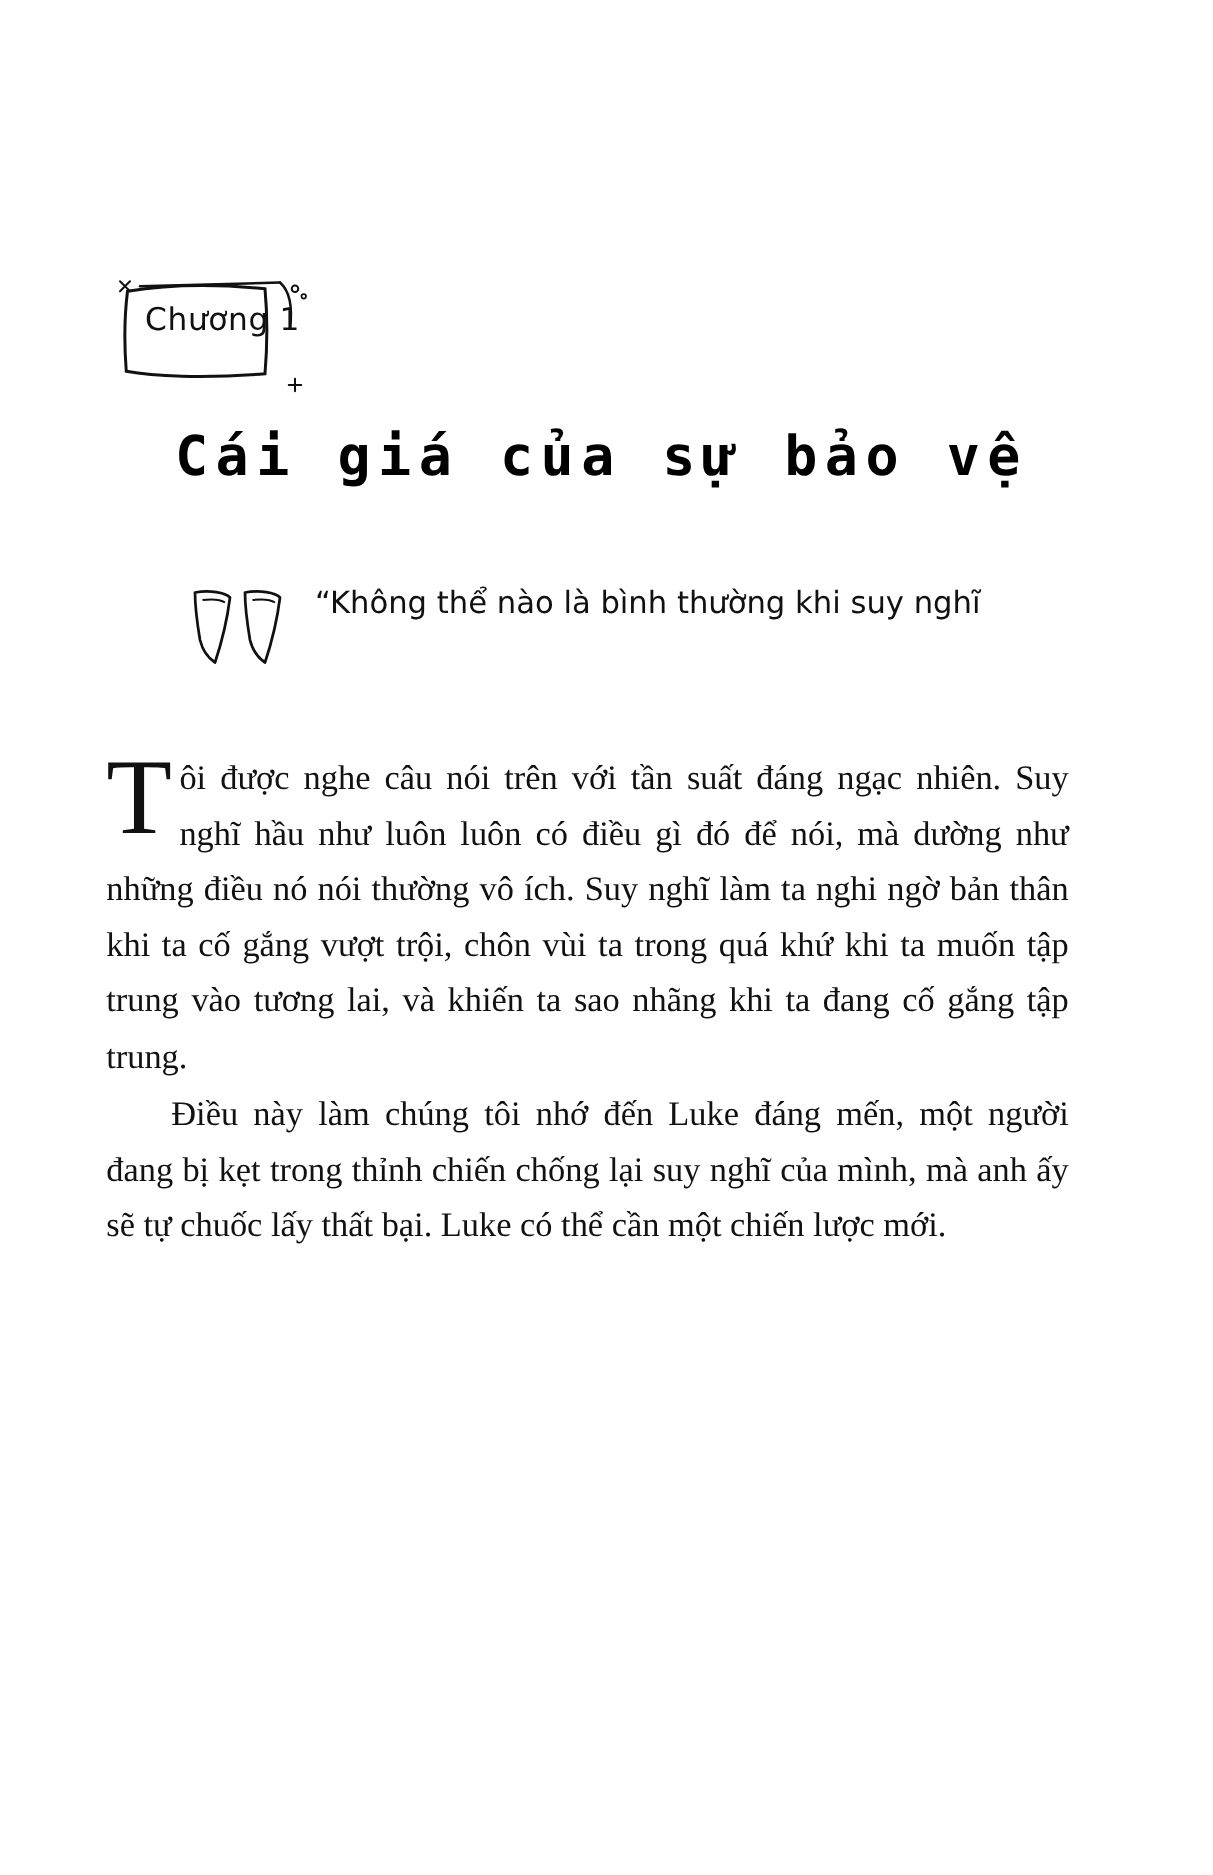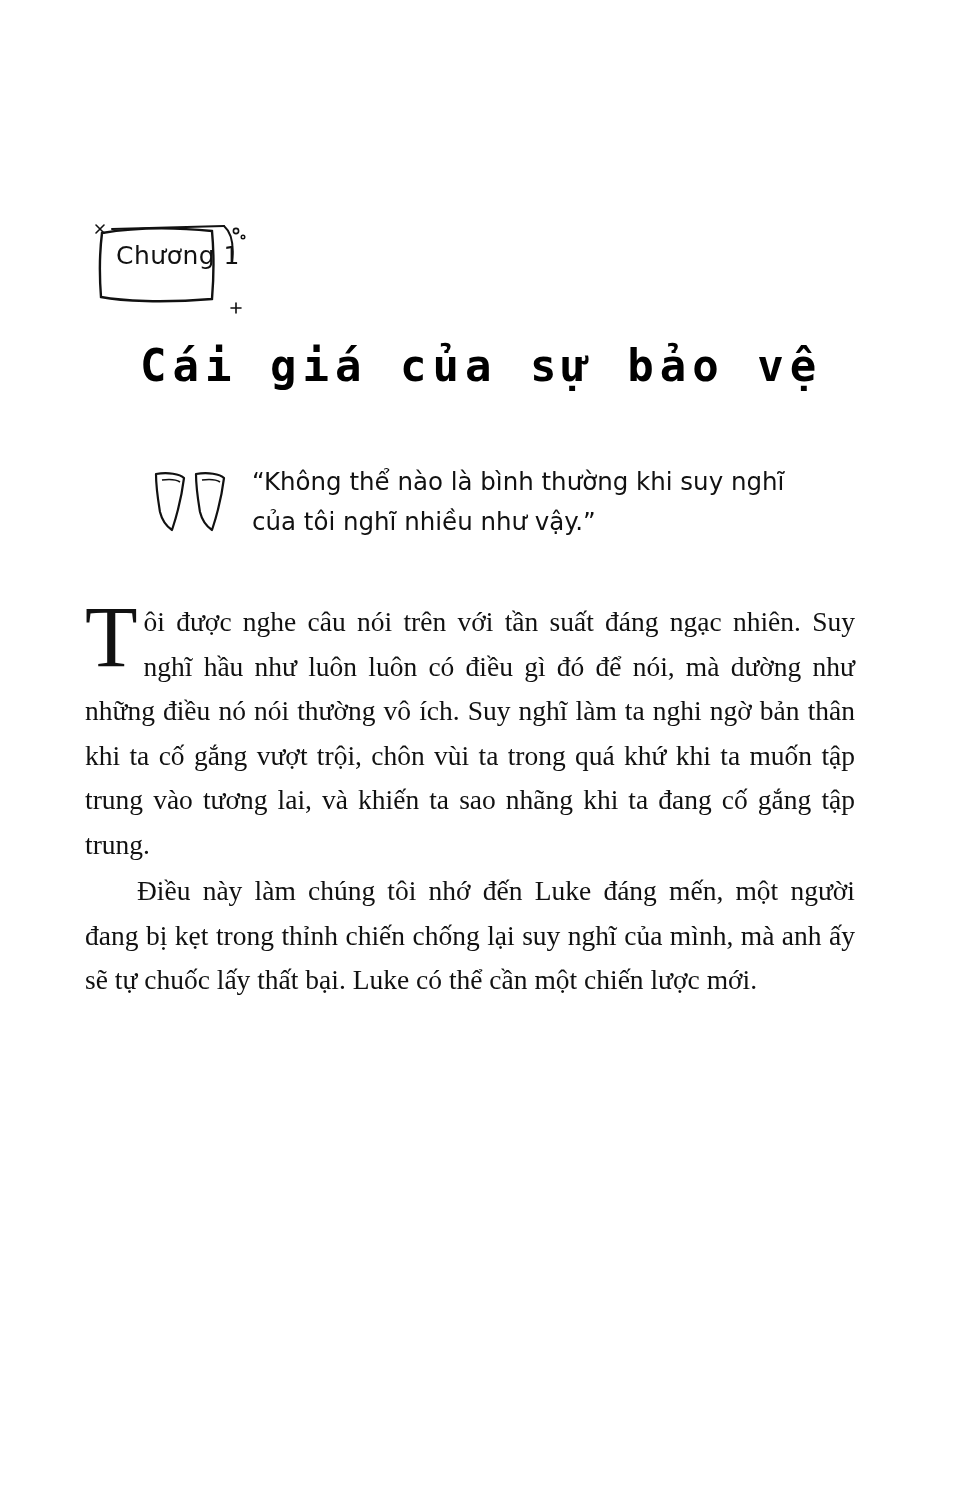--- a/index.html
+++ b/index.html
@@ -141,21 +141,20 @@
 
   <div class="quote-block">
     <svg class="quote-marks" viewBox="0 0 90 70" fill="none">
       <path d="M6 6 C 18 4, 30 6, 34 10 C 32 26, 28 44, 22 62 C 16 58, 12 52, 10 44 C 8 32, 6 18, 6 6 Z" stroke="#111" stroke-width="2.2" fill="none" stroke-linejoin="round"></path>
       <path d="M12 12 C 20 11, 27 12, 30 14" stroke="#111" stroke-width="1.6" fill="none"></path>
       <path d="M46 6 C 58 4, 70 6, 74 10 C 72 26, 68 44, 62 62 C 56 58, 52 52, 50 44 C 48 32, 46 18, 46 6 Z" stroke="#111" stroke-width="2.2" fill="none" stroke-linejoin="round"></path>
       <path d="M52 12 C 60 11, 67 12, 70 14" stroke="#111" stroke-width="1.6" fill="none"></path>
     </svg>
     <div class="quote-text">
       <div>“Không thể nào là bình thường khi suy nghĩ</div>
-      <div>của tôi nghĩ nhiều như vậy.”</div>
     </div>
   </div>
 
   <div class="body-copy">
     <p class="first"><span class="dropcap">T</span><span>ôi được nghe câu nói trên với tần suất đáng ngạc nhiên. Suy nghĩ hầu như luôn luôn có điều gì đó để nói, mà dường như những điều nó nói thường vô ích. Suy nghĩ làm ta nghi ngờ bản thân khi ta cố gắng vượt trội, chôn vùi ta trong quá khứ khi ta muốn tập trung vào tương lai, và khiến ta sao nhãng khi ta đang cố gắng tập trung.</span></p>
     <p>Điều này làm chúng tôi nhớ đến Luke đáng mến, một người đang bị kẹt trong thỉnh chiến chống lại suy nghĩ của mình, mà anh ấy sẽ tự chuốc lấy thất bại. Luke có thể cần một chiến lược mới.</p>
   </div>
 
 </div>
 

